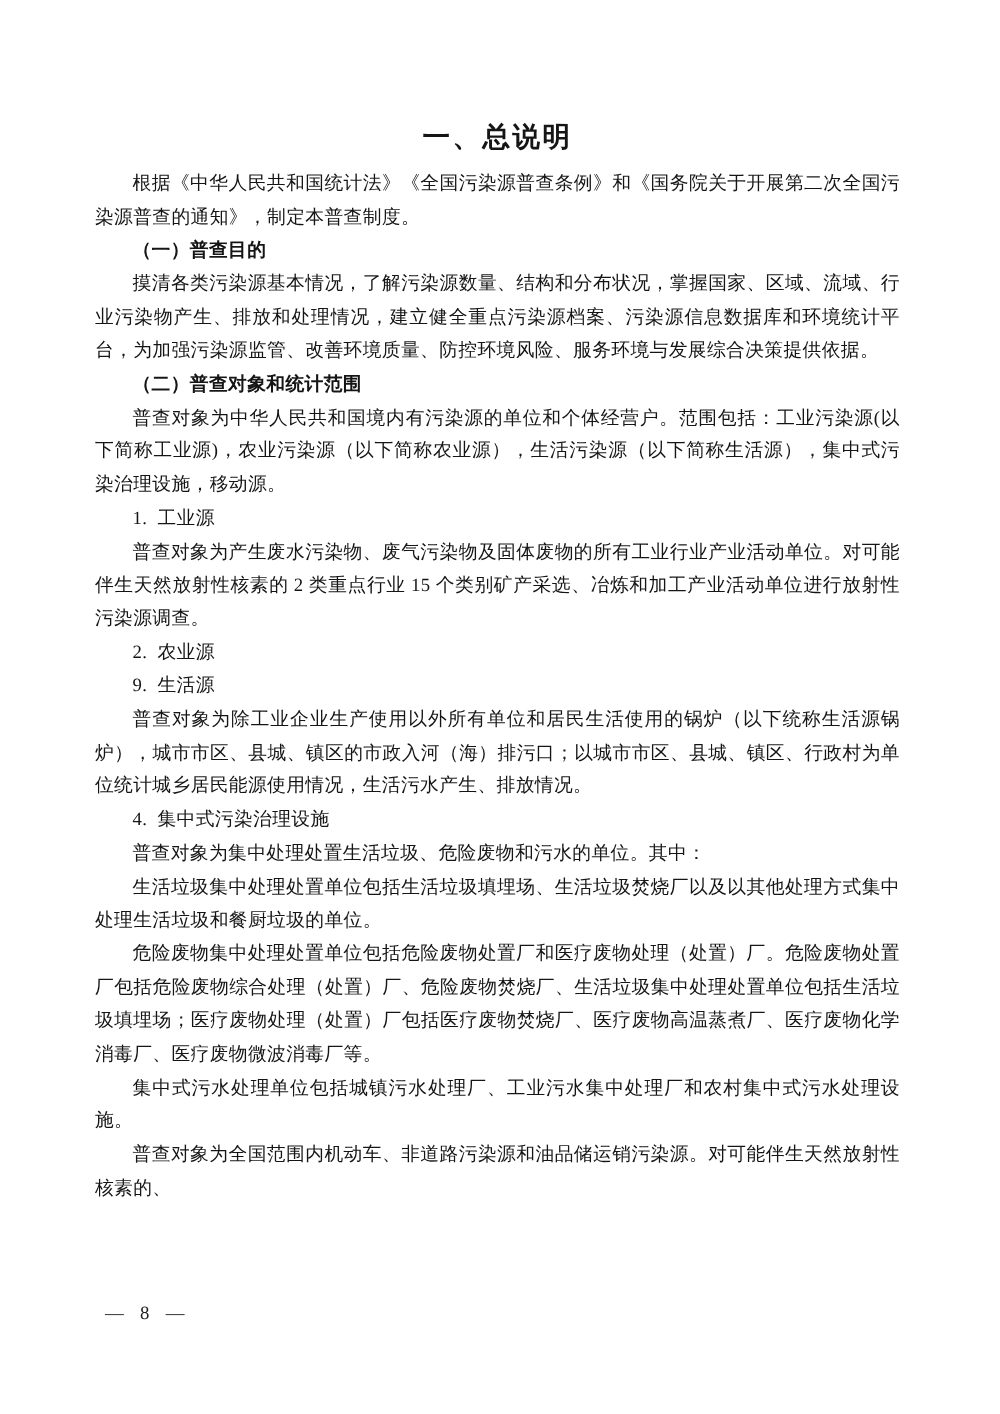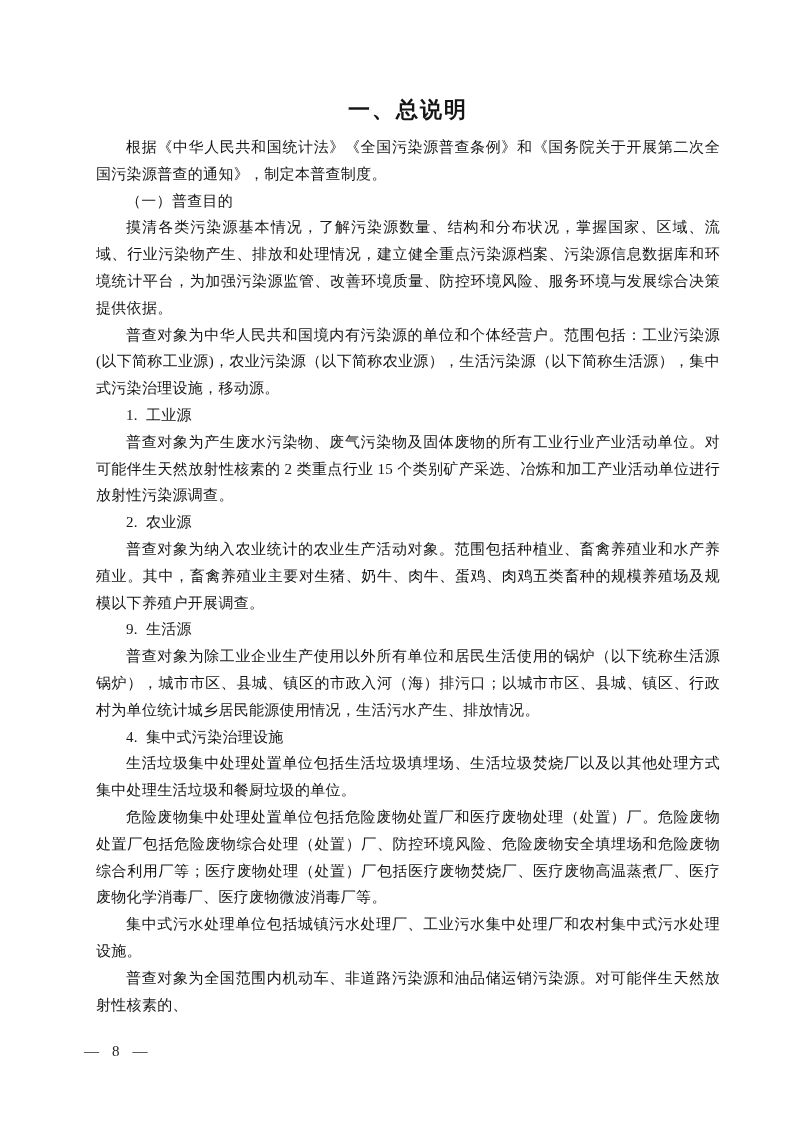--- a/index.html
+++ b/index.html
@@ -6,21 +6,21 @@
   body {
     width: 800px; height: 1131px;
     background: #ffffff;
     color: #151515;
     font-family: "Liberation Serif", "DejaVu Serif", serif;
     position: relative;
     overflow: hidden;
   }
   .page {
     position: absolute; inset: 0;
-    padding: 95px 80px 0 96px;
+    padding: 95px 80px 0 76px;
     box-sizing: border-box;
     border-radius: 23px;
   }
   .doc-title {
     font-family: "Liberation Sans", "DejaVu Sans", sans-serif;
     font-weight: bold;
     font-size: 22px;
     line-height: 30px;
     text-align: center;
     letter-spacing: 2px;
@@ -31,21 +31,21 @@
     line-height: 26.8px;
     margin: 0;
     text-indent: 2em;
   }
   .para {
     text-align: justify;
     letter-spacing: 0.3px;
   }
   .h2 {
     font-family: "Liberation Sans", "DejaVu Sans", sans-serif;
-    font-weight: normal;
+    font-weight: bold;
     letter-spacing: 0.3px;
   }
   .hnum {
     white-space: pre-wrap;
     letter-spacing: 0.3px;
   }
   .footer {
     position: absolute;
     left: 84px; top: 1040px;
     font-size: 15px;
@@ -59,30 +59,31 @@
 </head>
 <body>
 
 <div class="page">
 
   <h1 class="doc-title">一、总说明</h1>
 
   <p class="para">根据《中华人民共和国统计法》《全国污染源普查条例》和《国务院关于开展第二次全国污染源普查的通知》，制定本普查制度。</p>
   <p class="h2">（一）普查目的</p>
   <p class="para">摸清各类污染源基本情况，了解污染源数量、结构和分布状况，掌握国家、区域、流域、行业污染物产生、排放和处理情况，建立健全重点污染源档案、污染源信息数据库和环境统计平台，为加强污染源监管、改善环境质量、防控环境风险、服务环境与发展综合决策提供依据。</p>
+  <p class="h2">（二）普查对象和统计范围</p>
   <p class="para">普查对象为中华人民共和国境内有污染源的单位和个体经营户。范围包括：工业污染源(以下简称工业源)，农业污染源（以下简称农业源），生活污染源（以下简称生活源），集中式污染治理设施，移动源。</p>
   <p class="hnum">1.  工业源</p>
   <p class="para">普查对象为产生废水污染物、废气污染物及固体废物的所有工业行业产业活动单位。对可能伴生天然放射性核素的 2 类重点行业 15 个类别矿产采选、冶炼和加工产业活动单位进行放射性污染源调查。</p>
   <p class="hnum">2.  农业源</p>
-  <p class="para">普查对象为纳入农业统计的农业生产活动对象。范围包括种植业、畜禽养殖业和水产养殖业。其中，畜禽养殖业主要对生猪、奶牛、肉牛、蛋鸡、肉鸡五类畜种的规模养殖场及规模以下养殖户开展调查。</p>
   <p class="hnum">9.  生活源</p>
   <p class="para">普查对象为除工业企业生产使用以外所有单位和居民生活使用的锅炉（以下统称生活源锅炉），城市市区、县城、镇区的市政入河（海）排污口；以城市市区、县城、镇区、行政村为单位统计城乡居民能源使用情况，生活污水产生、排放情况。</p>
   <p class="hnum">4.  集中式污染治理设施</p>
+  <p class="para">普查对象为集中处理处置生活垃圾、危险废物和污水的单位。其中：</p>
   <p class="para">生活垃圾集中处理处置单位包括生活垃圾填埋场、生活垃圾焚烧厂以及以其他处理方式集中处理生活垃圾和餐厨垃圾的单位。</p>
-  <p class="para">危险废物集中处理处置单位包括危险废物处置厂和医疗废物处理（处置）厂。危险废物处置厂包括危险废物综合处理（处置）厂、防控环境风险、危险废物安全填埋场和危险废物综合利用厂等；医疗废物处理（处置）厂包括医疗废物焚烧厂、医疗废物高温蒸煮厂、医疗废物化学消毒厂、医疗废物微波消毒厂等。</p>
+  <p class="para">危险废物集中处理处置单位包括危险废物处置厂和医疗废物处理（处置）厂。危险废物处置厂包括危险废物综合处理（处置）厂、危险废物焚烧厂、生活垃圾集中处理处置单位包括生活垃圾填埋场；医疗废物处理（处置）厂包括医疗废物焚烧厂、医疗废物高温蒸煮厂、医疗废物化学消毒厂、医疗废物微波消毒厂等。</p>
   <p class="para">集中式污水处理单位包括城镇污水处理厂、工业污水集中处理厂和农村集中式污水处理设施。</p>
   <p class="para">普查对象为全国范围内机动车、非道路污染源和油品储运销污染源。对可能伴生天然放射性核素的、</p>
 
   <div class="footer">
     <span>—</span>
     <span>8</span>
     <span>—</span>
   </div>
 
 </div>

